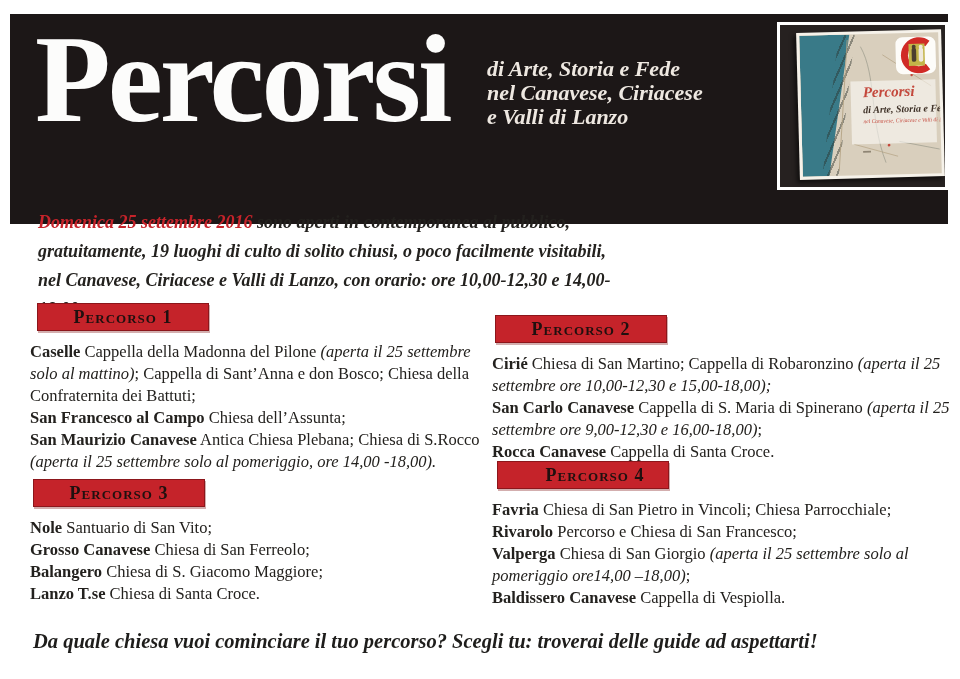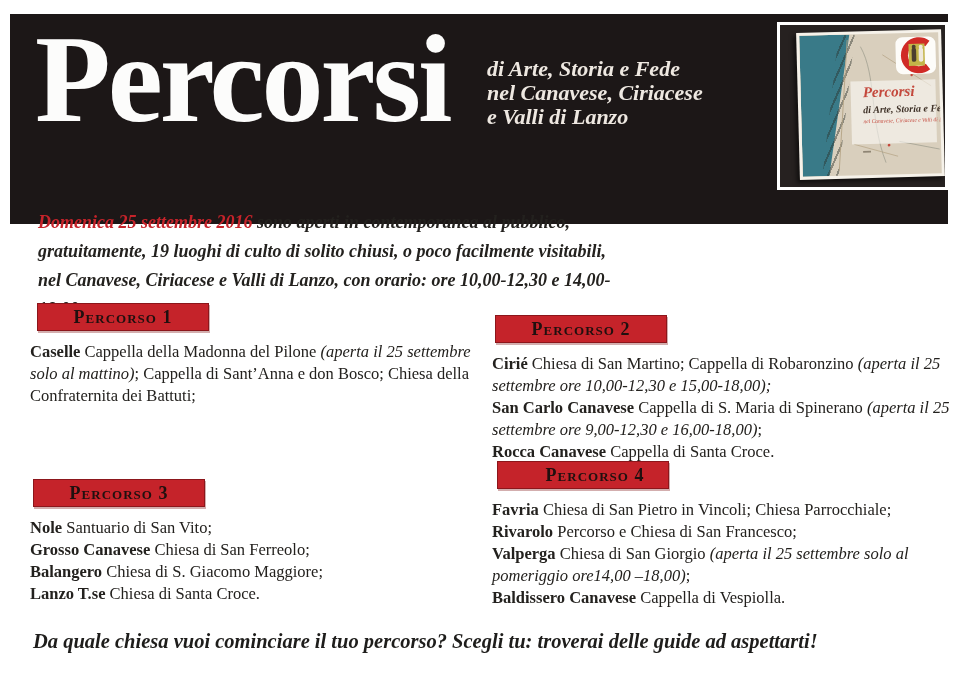--- a/index.html
+++ b/index.html
@@ -157,20 +157,22 @@
     <p><span class="b">nel Canavese, Ciriacese e Valli di Lanzo, con orario: ore 10,00-12,30 e 14,00-</span></p>
     <p><span class="b">18,00.</span></p>
   </div>
 
 <div class="section s1">
   <div class="badge">
     <span>Percorso 1</span>
   </div>
   <div class="entries">
       <p><span class="b">Caselle</span><span class="n"> Cappella della Madonna del Pilone </span><span class="i">(aperta il 25 settembre solo al mattino)</span><span class="n">; Cappella di Sant’Anna e don Bosco; Chiesa della Confraternita dei Battuti;</span></p>
+      <p><span class="b">San Francesco al Campo</span><span class="n"> Chiesa dell’Assunta;</span></p>
+      <p><span class="b">San Maurizio Canavese</span><span class="n"> Antica Chiesa Plebana; Chiesa di S.Rocco </span><span class="i">(aperta il 25 settembre solo  al pomeriggio, ore 14,00 -18,00).</span></p>
     </div>
 </div>
 
 <div class="section s2">
   <div class="badge">
     <span>Percorso 2</span>
   </div>
   <div class="entries">
       <p><span class="b">Cirié</span><span class="n"> Chiesa di San Martino; Cappella di Robaronzino </span><span class="i">(aperta il 25 settembre ore 10,00-12,30 e 15,00-18,00);</span></p>
       <p><span class="b">San Carlo Canavese</span><span class="n"> Cappella di S. Maria di Spinerano </span><span class="i">(aperta il 25 settembre ore 9,00-12,30 e 16,00-18,00)</span><span class="n">;</span></p>

